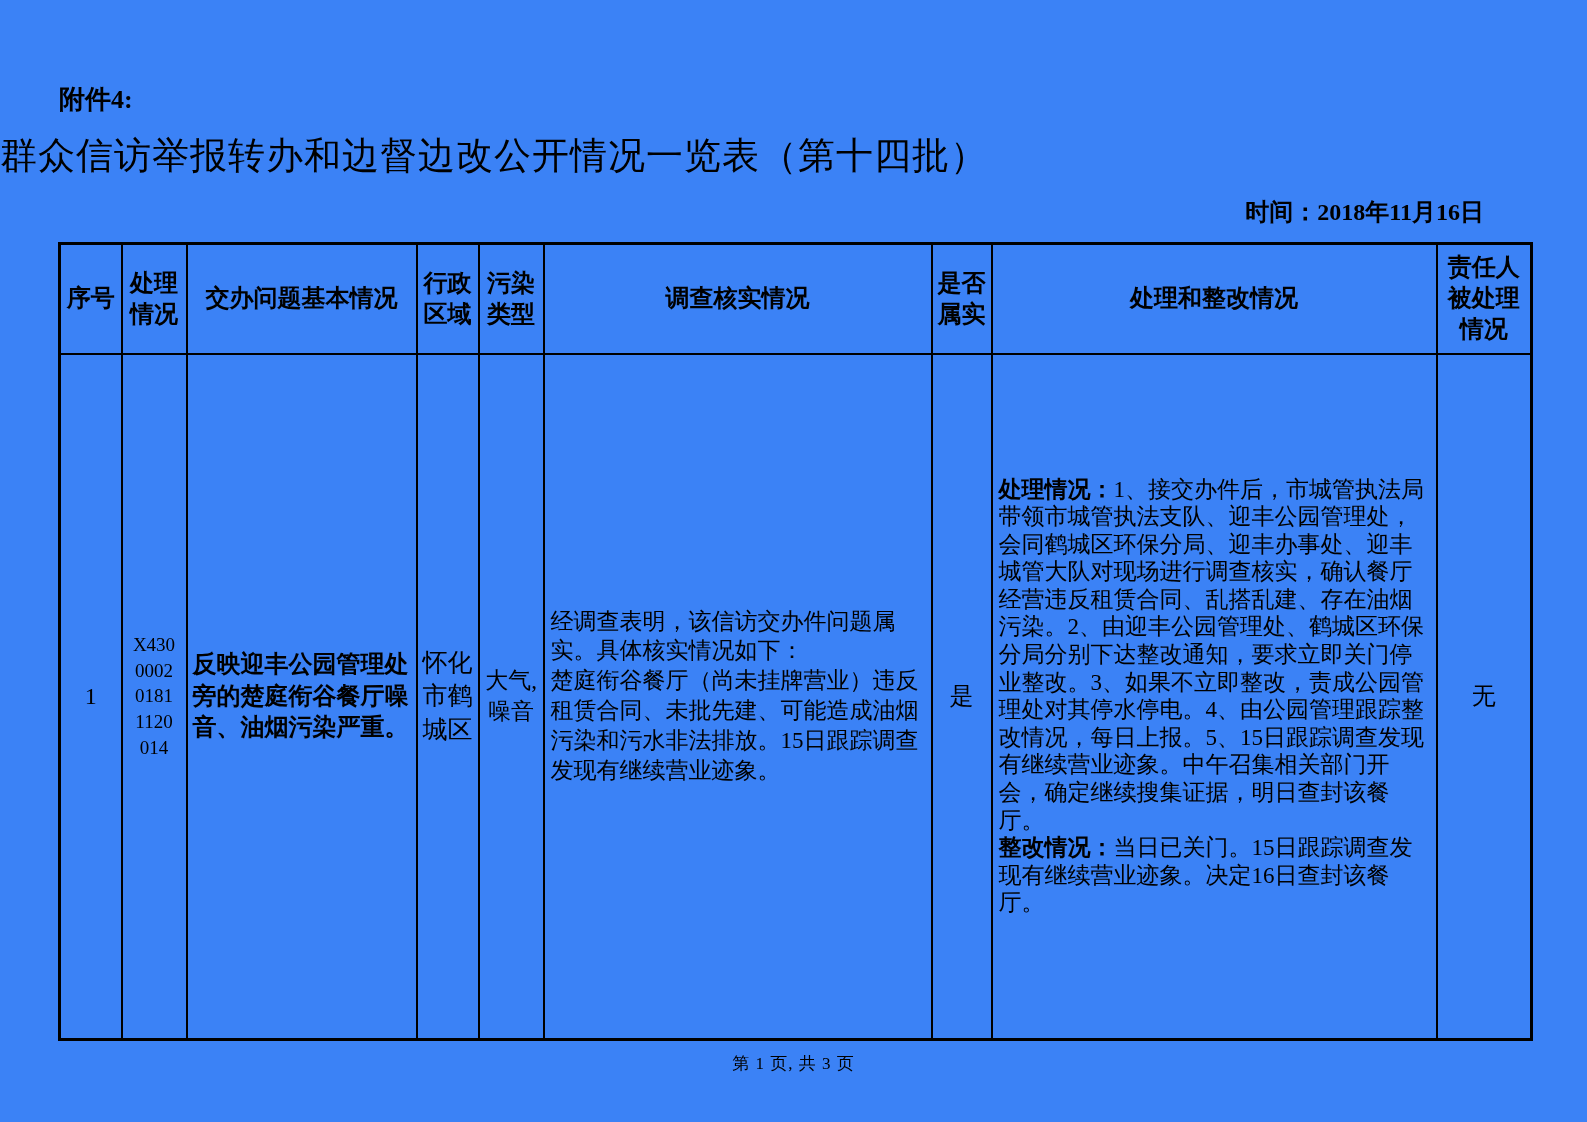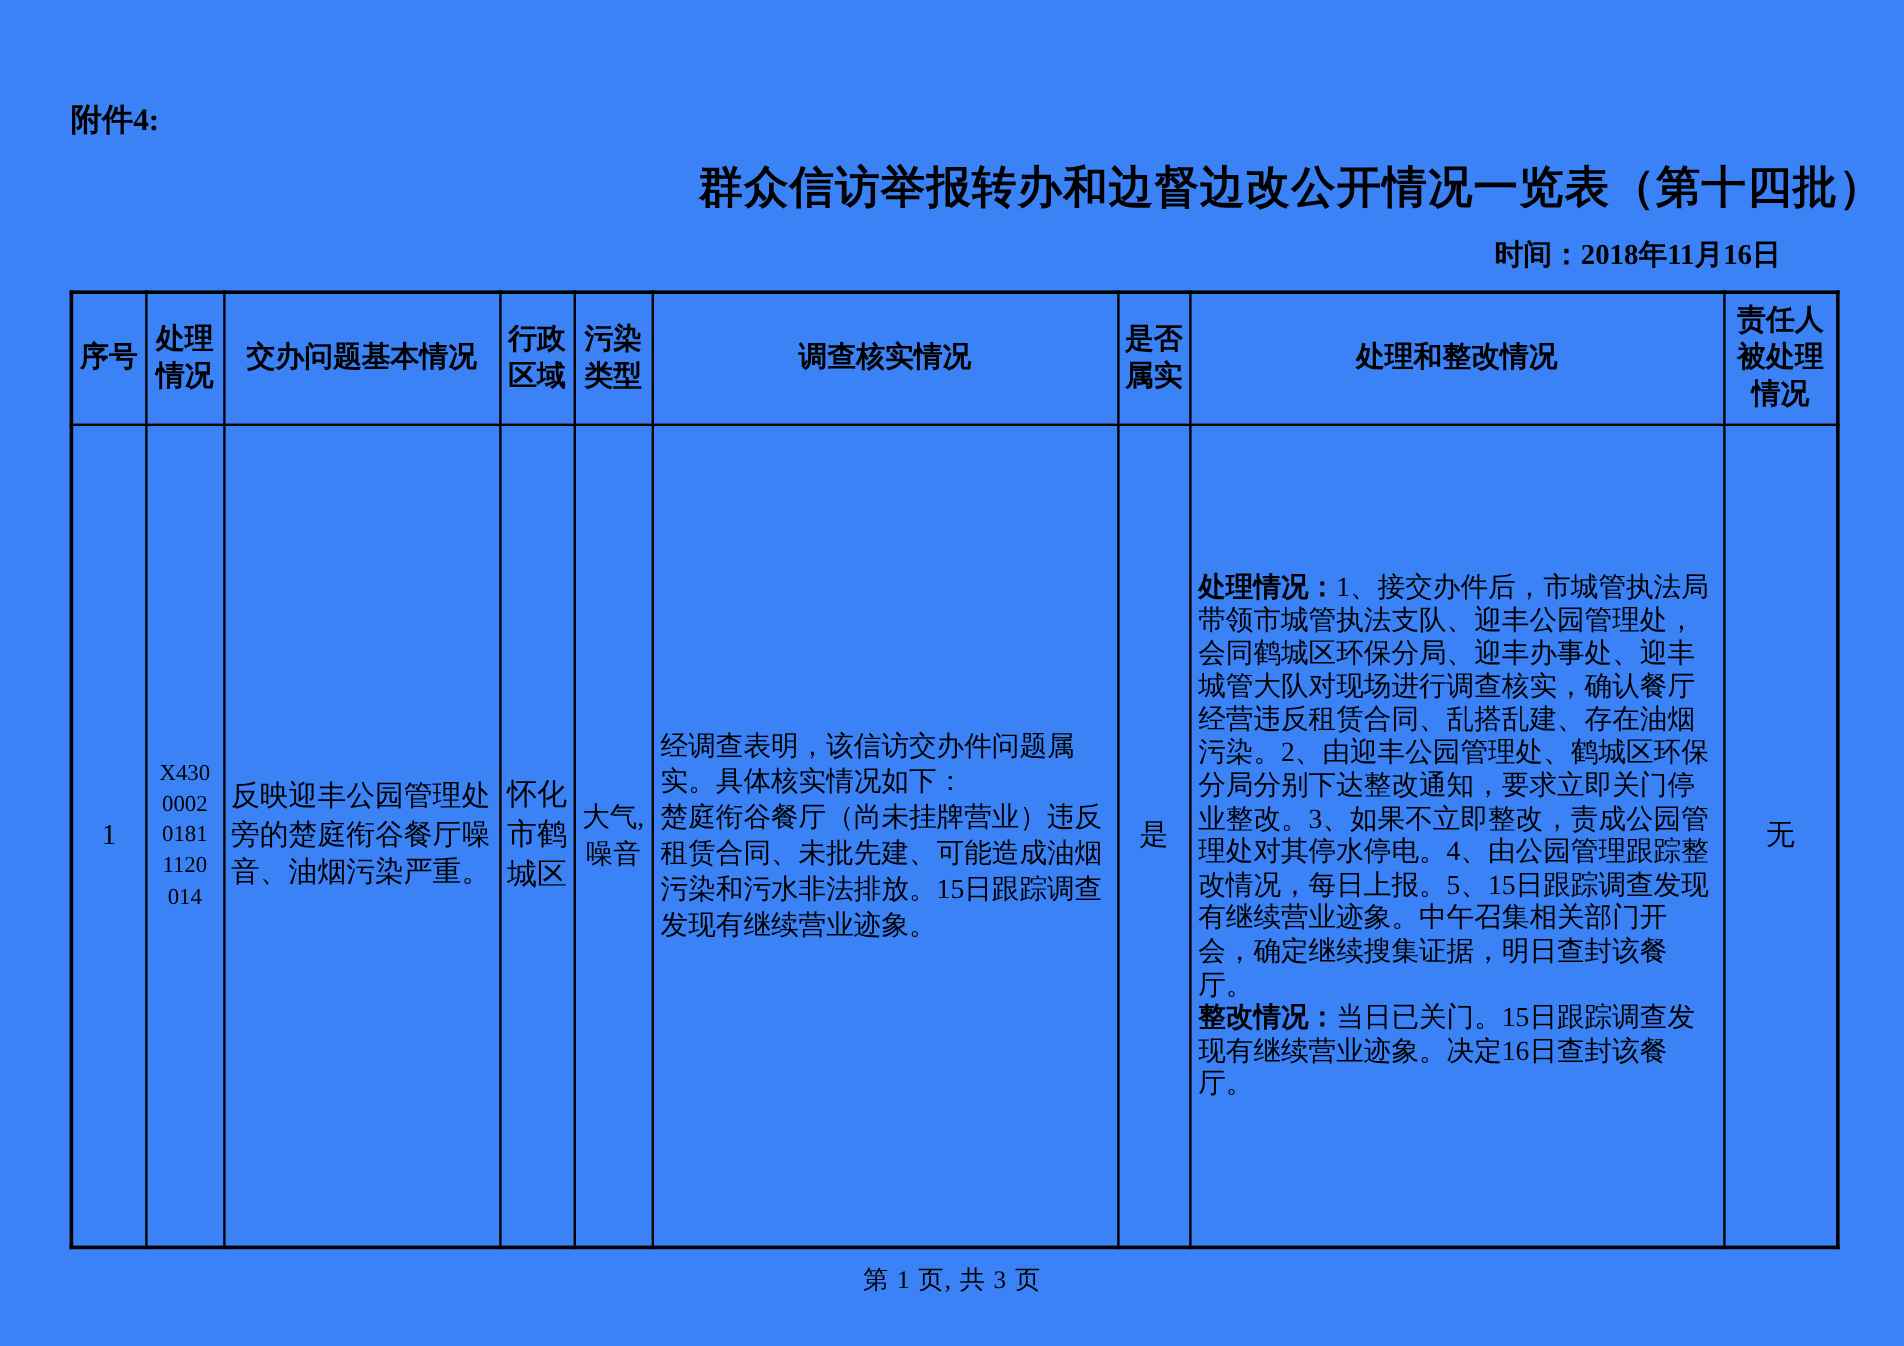--- a/index.html
+++ b/index.html
@@ -19,23 +19,23 @@
   .attachment {
     position: absolute;
     left: 59px; top: 82px;
     font-size: 26px;
     font-weight: bold;
   }
   .title {
     position: absolute;
     left: 0; width: 1570px; top: 131px;
     margin: 0;
-    text-align: right;
+    text-align: left;
     font-size: 37px;
-    font-weight: bold;
+    font-weight: normal;
     letter-spacing: 1px;
   }
   .date {
     position: absolute;
     right: 103px; top: 196px;
     font-size: 24px;
     font-weight: bold;
   }
   table.report-table {
     position: absolute;
@@ -60,32 +60,32 @@
   .report-table tbody tr { height: 686px; }
   .report-table td {
     font-size: 19px;
     vertical-align: middle;
     padding: 4px 6px;
     line-height: 1.28;
   }
   td.center { text-align: center; }
   td.left { text-align: left; }
   .case-num div { line-height: 1.35; }
-  td.cell-problem { font-size: 24px; line-height: 1.3; padding: 4px 5px; }
+  td.cell-problem { font-size: 24px; line-height: 1.3; padding: 4px 5px; font-weight: bold; }
   td.cell-region { font-size: 25px; padding: 2px; line-height: 1.35; }
   td.cell-pollution { font-size: 23px; padding: 2px; line-height: 1.35; }
   td.cell-investigation { font-size: 23px; line-height: 1.3; }
   td.cell-handling { font-size: 23px; line-height: 1.2; }
   td.cell-seq, td.cell-verified, td.cell-responsibility { font-size: 24px; }
   .bold-label { font-weight: bold; }
   .footer {
     position: absolute;
     left: 0; width: 1587px; top: 1052px;
     text-align: center;
-    font-size: 21px;
+    font-size: 17px;
     letter-spacing: 1px;
   }
 </style>
 </head>
 <body>
 
 <div class="page">
 
   <div class="attachment">附件4:</div>
 

